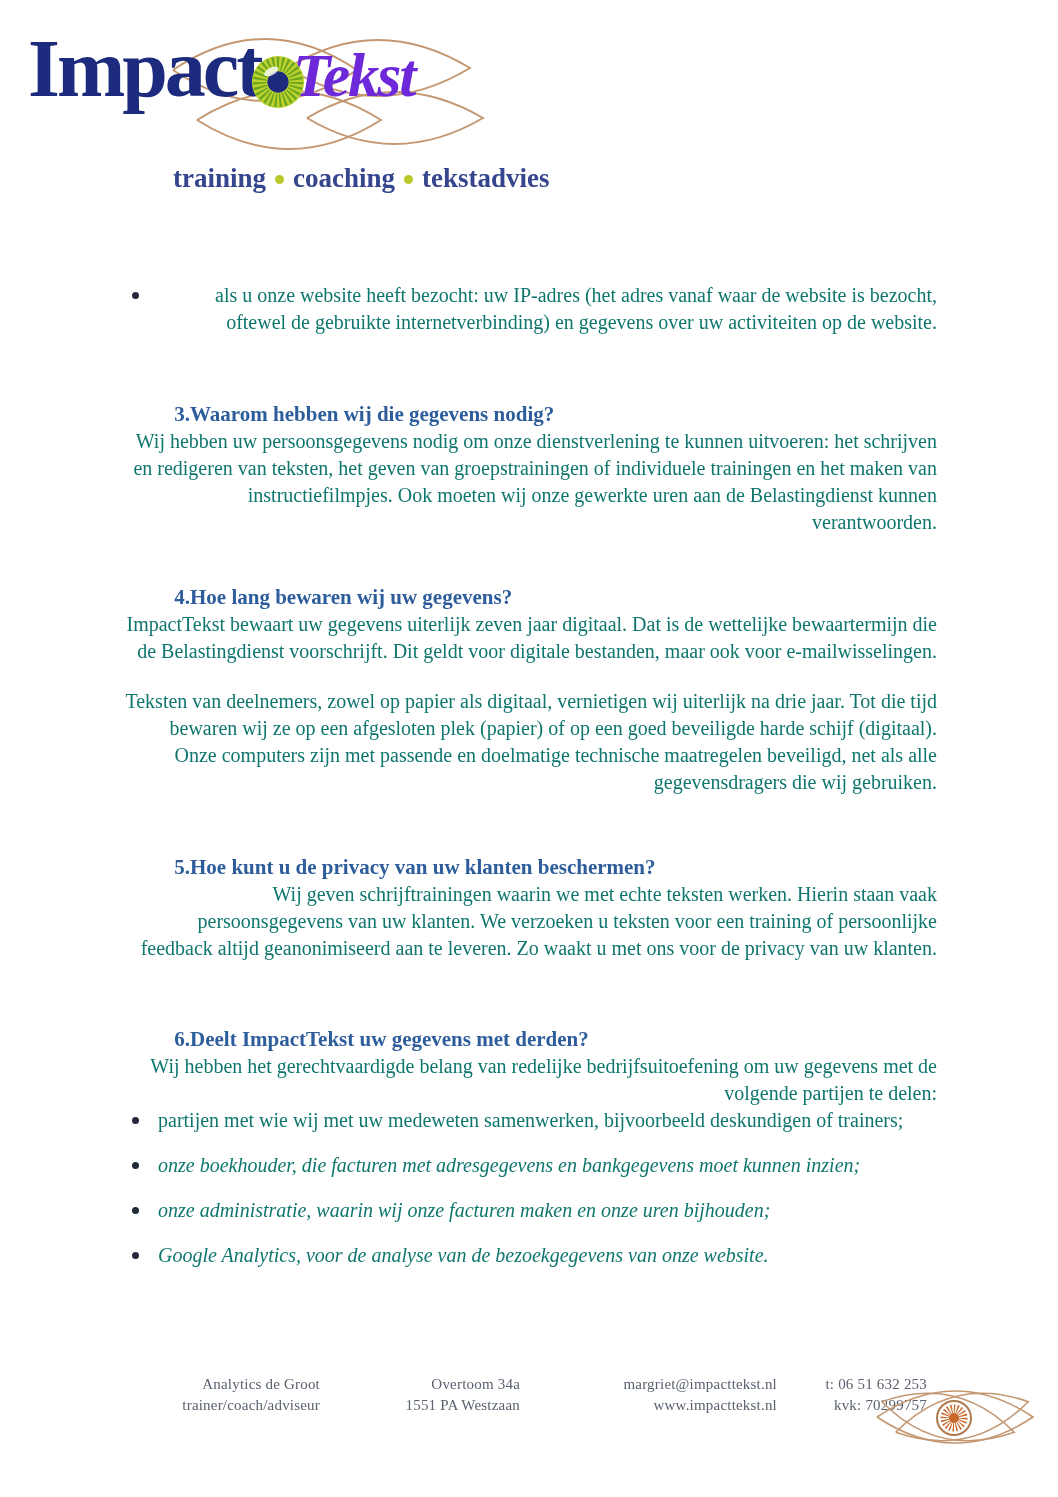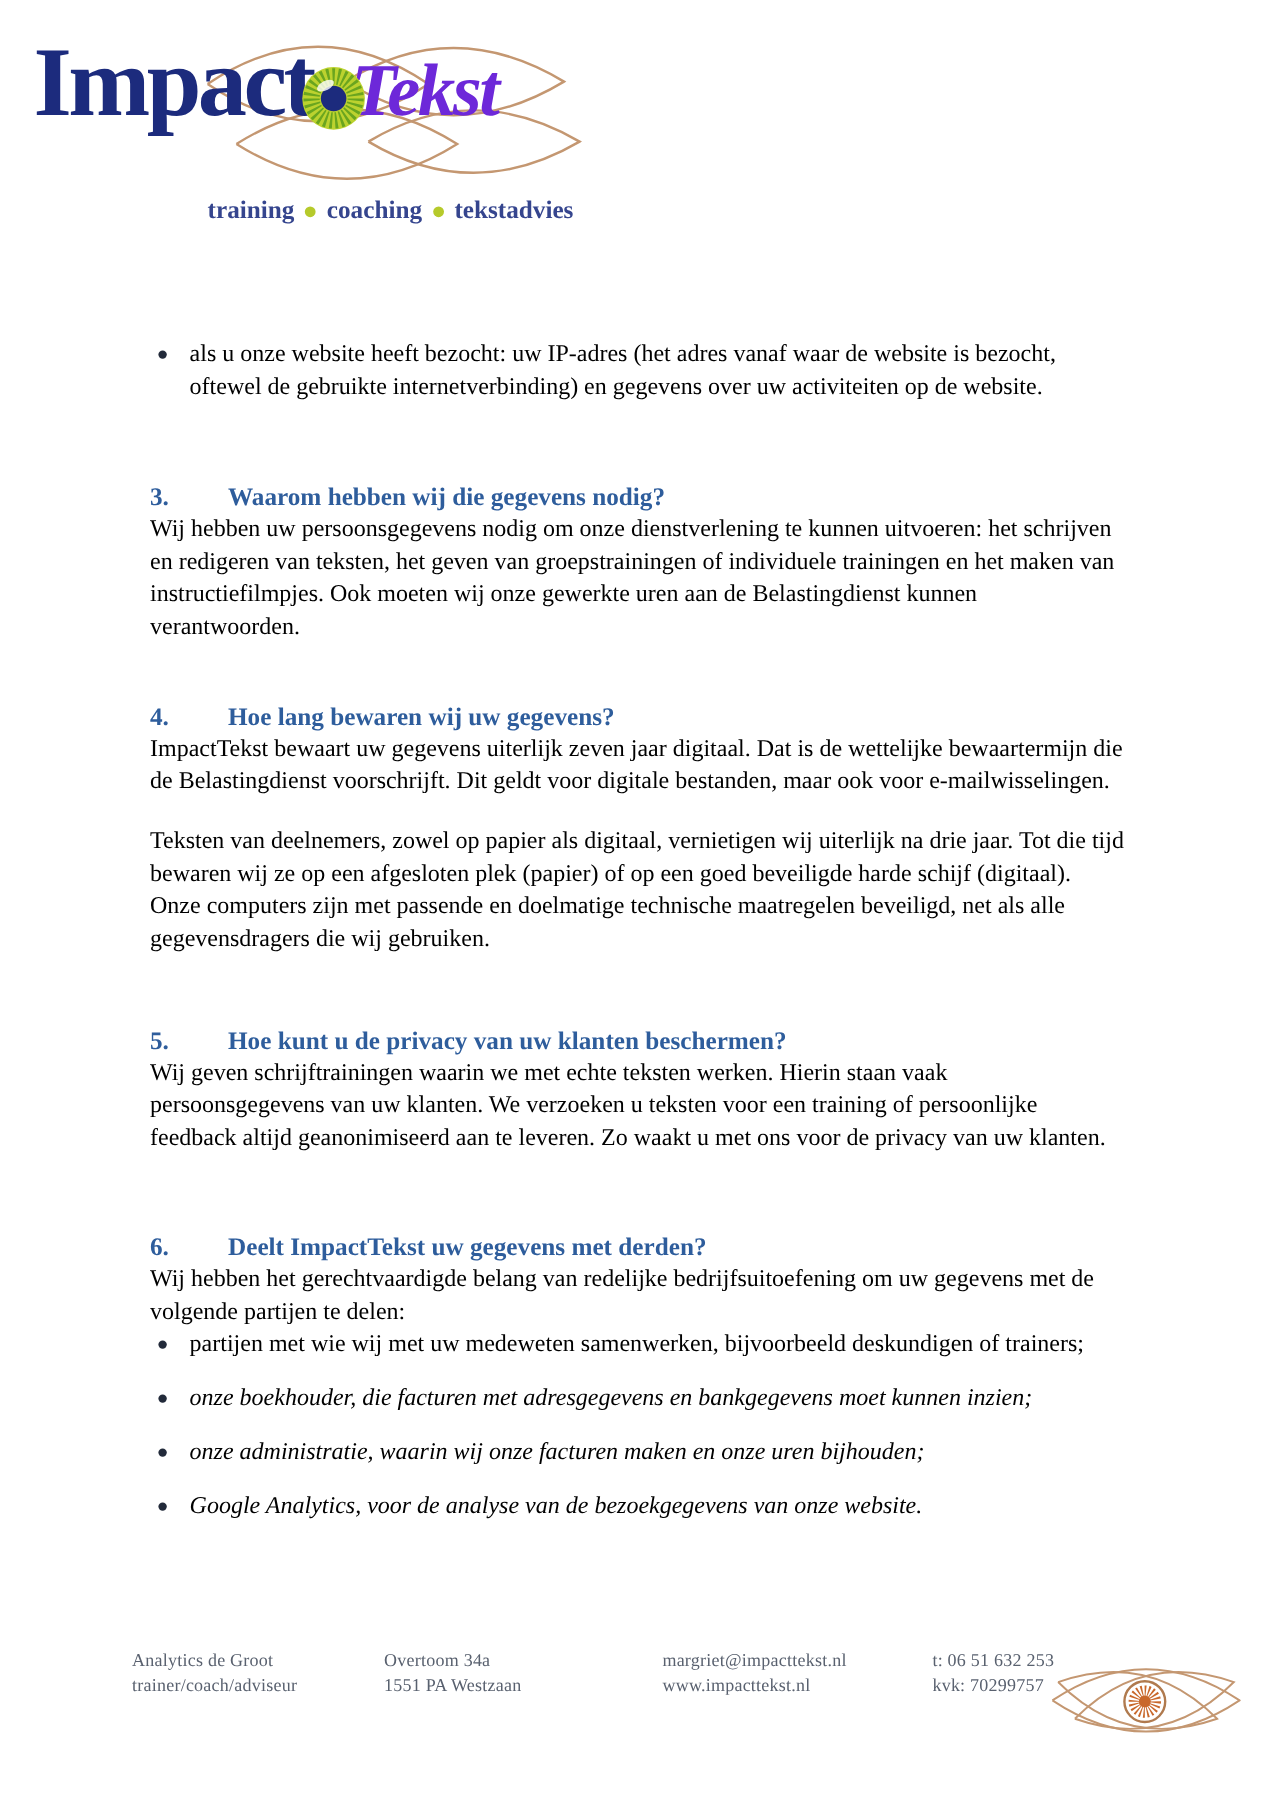--- a/index.html
+++ b/index.html
@@ -6,20 +6,21 @@
   html, body { background: #ffffff; }
   body { font-family: "Liberation Serif", serif; }
 
   .page {
     position: relative;
     width: 1058px;
     height: 1497px;
     background: #ffffff;
     overflow: hidden;
     margin: 0 auto;
+    text-align: right;
   }
 
   
   .logo-block {
     position: absolute;
     left: 25px; top: 8px;
     width: 460px; height: 192px;
   }
   .lens-bg { position: absolute; left: 0; top: 0; }
   .brand-line {
@@ -44,39 +45,39 @@
     font-family: "Liberation Serif", serif;
     font-style: italic;
     font-weight: bold;
     font-size: 62px;
     letter-spacing: -2px;
     color: #6d28d9;
   }
   .tagline {
     position: absolute; left: 148px; top: 155px;
     font-weight: bold;
-    font-size: 21px;
+    font-size: 27px;
     color: #35458e;
     white-space: nowrap;
     display: flex; align-items: center;
   }
   .tag-dot {
     display: inline-block;
     width: 9px; height: 9px;
     border-radius: 50%;
     background: #b6ca2b;
     margin: 2px 9px 0 9px;
   }
 
   
   .content-abs { position: absolute; left: 125px; width: 812px; }
   .body-text {
     font-size: 20px;
     line-height: 27px;
-    color: #000000;
+    color: #0f766e;
   }
   p.body-text { margin-top: 1px; }
   p.body-text + p.body-text { margin-top: 23px; }
 
   .bullet-item {
     display: flex;
     align-items: flex-start;
   }
   .bullet-item + .bullet-item { margin-top: 18px; font-style: italic; }
   .bullet-dot {

